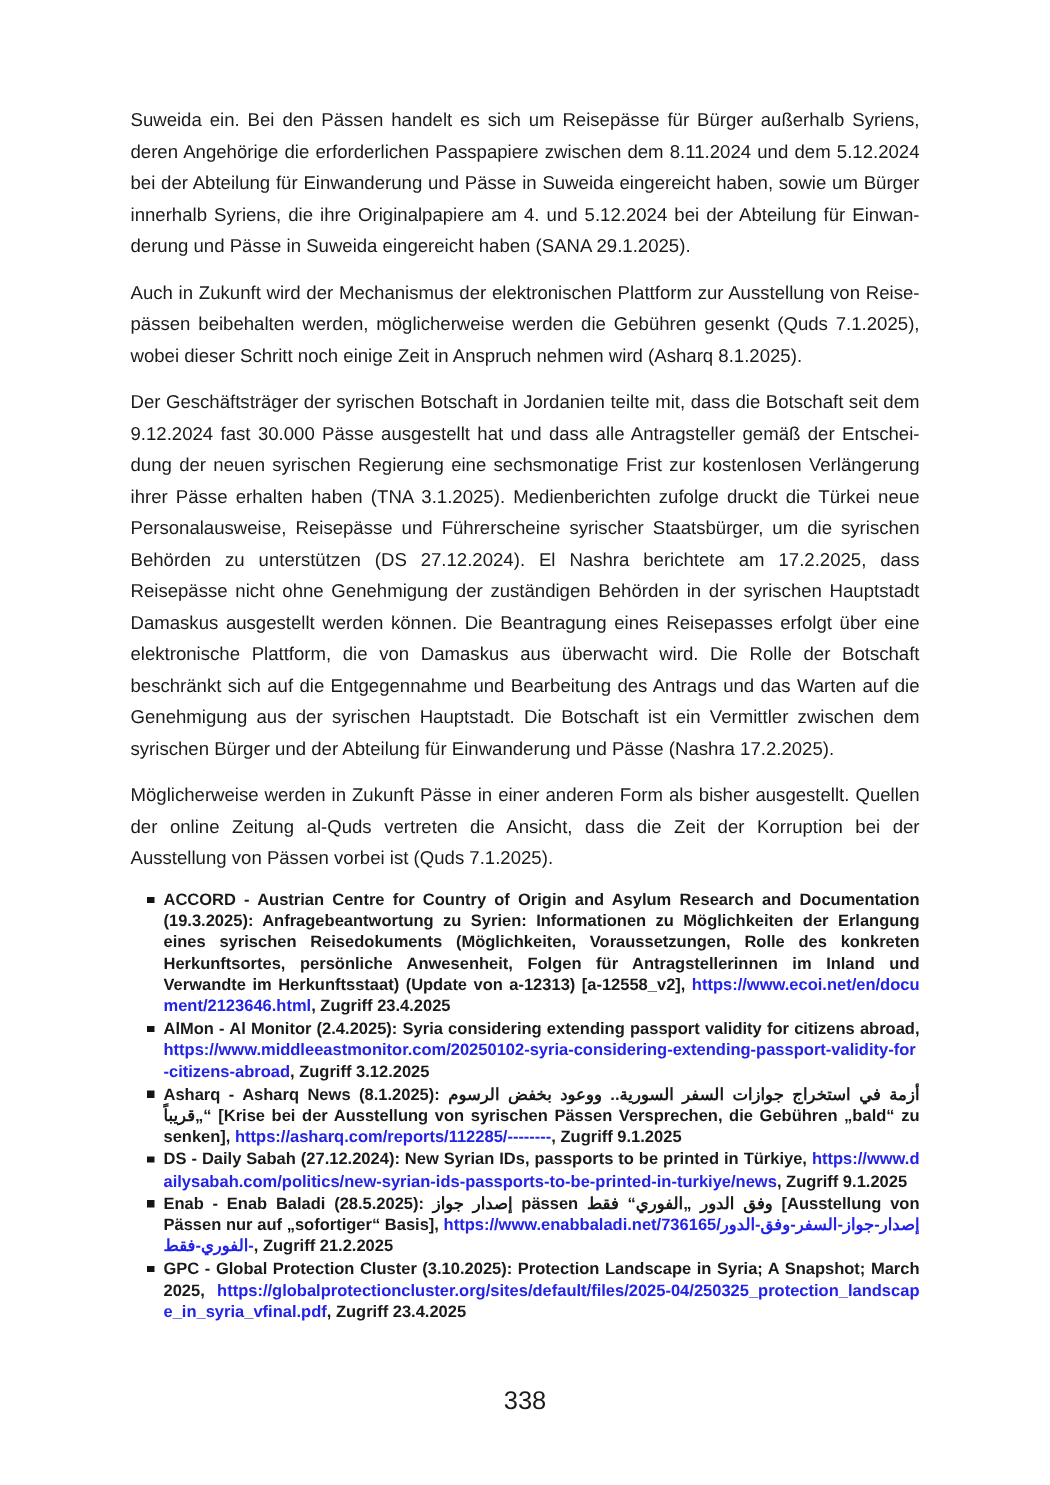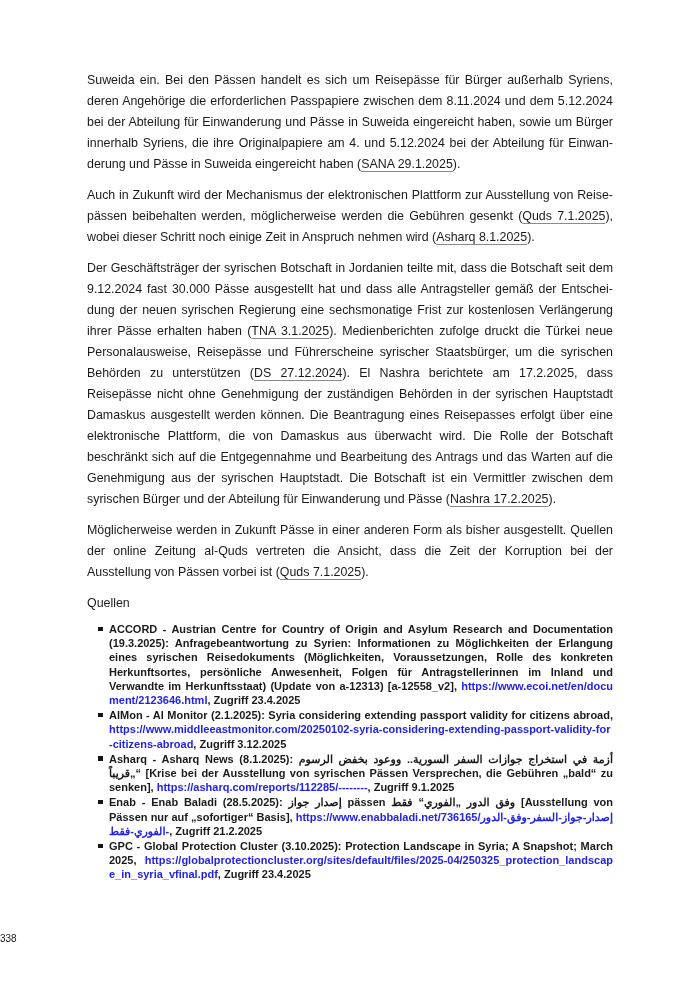--- a/index.html
+++ b/index.html
@@ -43,76 +43,76 @@
   }
   .bullet {
     position: absolute;
     left: 11px; top: 4.5px;
     width: 4.5px; height: 4.5px;
     background: #151515;
   }
   .seg-plain { color: inherit; }
   .seg-cite {
     color: inherit;
-    text-decoration: underline;
     text-decoration-color: #8a8a8a;
     text-decoration-thickness: 1px;
     text-underline-offset: 3px;
     cursor: pointer;
   }
   .seg-link {
     color: var(--link, #2323e8);
     word-break: break-all;
     cursor: pointer;
   }
   .seg-arabic { color: inherit; }
   .page-number {
     position: absolute;
     bottom: 46px; left: 0; right: 0;
-    font-size: 10px;
+    text-align: center;
+    font-size: 17px;
     color: #1a1a1a;
   }
 </style>
 </head>
 <body style="--link: #2323e8; --text: #1a1a1a;">
 
 <div class="page">
 
   <div>
 
       <p class="para"><span class="seg-plain">Suweida ein. Bei den Pässen handelt es sich um Reisepässe für Bürger außerhalb Syriens, deren Angehörige die erforderlichen Passpapiere zwischen dem 8.11.2024 und dem 5.12.2024 bei der Abteilung für Einwanderung und Pässe in Suweida eingereicht haben, sowie um Bürger innerhalb Syriens, die ihre Originalpapiere am 4. und 5.12.2024 bei der Abteilung für Einwan­derung und Pässe in Suweida eingereicht haben (</span><span class="seg-cite">SANA 29.1.2025</span><span class="seg-plain">).</span></p>
 
       <p class="para"><span class="seg-plain">Auch in Zukunft wird der Mechanismus der elektronischen Plattform zur Ausstellung von Reise­pässen beibehalten werden, möglicherweise werden die Gebühren gesenkt (</span><span class="seg-cite">Quds 7.1.2025</span><span class="seg-plain">), wobei dieser Schritt noch einige Zeit in Anspruch nehmen wird (</span><span class="seg-cite">Asharq 8.1.2025</span><span class="seg-plain">).</span></p>
 
       <p class="para"><span class="seg-plain">Der Geschäftsträger der syrischen Botschaft in Jordanien teilte mit, dass die Botschaft seit dem 9.12.2024 fast 30.000 Pässe ausgestellt hat und dass alle Antragsteller gemäß der Entschei­dung der neuen syrischen Regierung eine sechsmonatige Frist zur kostenlosen Verlängerung ihrer Pässe erhalten haben (</span><span class="seg-cite">TNA 3.1.2025</span><span class="seg-plain">). Medienberichten zufolge druckt die Türkei neue Personalausweise, Reisepässe und Führerscheine syrischer Staatsbürger, um die syrischen Behörden zu unterstützen (</span><span class="seg-cite">DS 27.12.2024</span><span class="seg-plain">). El Nashra berichtete am 17.2.2025, dass Reisepäs­se nicht ohne Genehmigung der zuständigen Behörden in der syrischen Hauptstadt Damaskus ausgestellt werden können. Die Beantragung eines Reisepasses erfolgt über eine elektronische Plattform, die von Damaskus aus überwacht wird. Die Rolle der Botschaft beschränkt sich auf die Entgegennahme und Bearbeitung des Antrags und das Warten auf die Genehmigung aus der syrischen Hauptstadt. Die Botschaft ist ein Vermittler zwischen dem syrischen Bürger und der Abteilung für Einwanderung und Pässe (</span><span class="seg-cite">Nashra 17.2.2025</span><span class="seg-plain">).</span></p>
 
       <p class="para"><span class="seg-plain">Möglicherweise werden in Zukunft Pässe in einer anderen Form als bisher ausgestellt. Quellen der online Zeitung al-Quds vertreten die Ansicht, dass die Zeit der Korruption bei der Ausstellung von Pässen vorbei ist (</span><span class="seg-cite">Quds 7.1.2025</span><span class="seg-plain">).</span></p>
     </div>
 
-  <p class="sources-heading">Quellen</p>
 
   <ul class="sources">
 
       <li>
         <span class="bullet"></span>
         <span><span class="seg-plain">ACCORD - Austrian Centre for Country of Origin and Asylum Research and Documentation (19.3.2025): Anfragebeantwortung zu Syrien: Informationen zu Möglichkeiten der Erlangung eines syrischen Reisedokuments (Möglichkeiten, Voraussetzungen, Rolle des konkreten Herkunftsortes, persönliche Anwesenheit, Folgen für Antragstellerinnen im Inland und Verwandte im Herkunftsstaat) (Update von a-12313) [a-12558_v2], </span><span class="seg-link">https://www.ecoi.net/en/document/2123646.html</span><span class="seg-plain">, Zugriff 23.4.2025</span></span>
       </li>
 
       <li>
         <span class="bullet"></span>
-        <span><span class="seg-plain">AlMon - Al Monitor (2.1.2025): Syria considering extending passport validity for citizens abroad, </span><span class="seg-link">https://www.middleeastmonitor.com/20250102-syria-considering-extending-passport-validity-for-citizens-abroad</span><span class="seg-plain">, Zugriff 3.12.2025</span></span>
+        <span><span class="seg-plain">AlMon - Al Monitor (2.4.2025): Syria considering extending passport validity for citizens abroad, </span><span class="seg-link">https://www.middleeastmonitor.com/20250102-syria-considering-extending-passport-validity-for-citizens-abroad</span><span class="seg-plain">, Zugriff 3.12.2025</span></span>
       </li>
 
       <li>
         <span class="bullet"></span>
         <span><span class="seg-plain">Asharq - Asharq News (8.1.2025): </span><span class="seg-arabic">أزمة في استخراج جوازات السفر السورية.. ووعود بخفض الرسوم „قريباً“</span><span class="seg-plain"> [Krise bei der Ausstellung von syrischen Pässen Versprechen, die Gebühren „bald“ zu senken], </span><span class="seg-link">https://asharq.com/reports/112285/--------</span><span class="seg-plain">, Zugriff 9.1.2025</span></span>
       </li>
 
       <li>
         <span class="bullet"></span>
+        <span><span class="seg-plain">DS - Daily Sabah (27.12.2024): New Syrian IDs, passports to be printed in Türkiye, </span><span class="seg-link">https://www.dailysabah.com/politics/new-syrian-ids-passports-to-be-printed-in-turkiye/news</span><span class="seg-plain">, Zugriff 9.1.2025</span></span>
       </li>
 
       <li>
         <span class="bullet"></span>
         <span><span class="seg-plain">Enab - Enab Baladi (28.5.2025): </span><span class="seg-arabic">إصدار جواز pässen وفق الدور „الفوري“ فقط</span><span class="seg-plain"> [Ausstellung von Pässen nur auf „sofortiger“ Basis], </span><span class="seg-link">https://www.enabbaladi.net/736165/إصدار-جواز-السفر-وفق-الدور-الفوري-فقط</span><span class="seg-plain">, Zugriff 21.2.2025</span></span>
       </li>
 
       <li>
         <span class="bullet"></span>
         <span><span class="seg-plain">GPC - Global Protection Cluster (3.10.2025): Protection Landscape in Syria; A Snapshot; March 2025, </span><span class="seg-link">https://globalprotectioncluster.org/sites/default/files/2025-04/250325_protection_landscape_in_syria_vfinal.pdf</span><span class="seg-plain">, Zugriff 23.4.2025</span></span>

